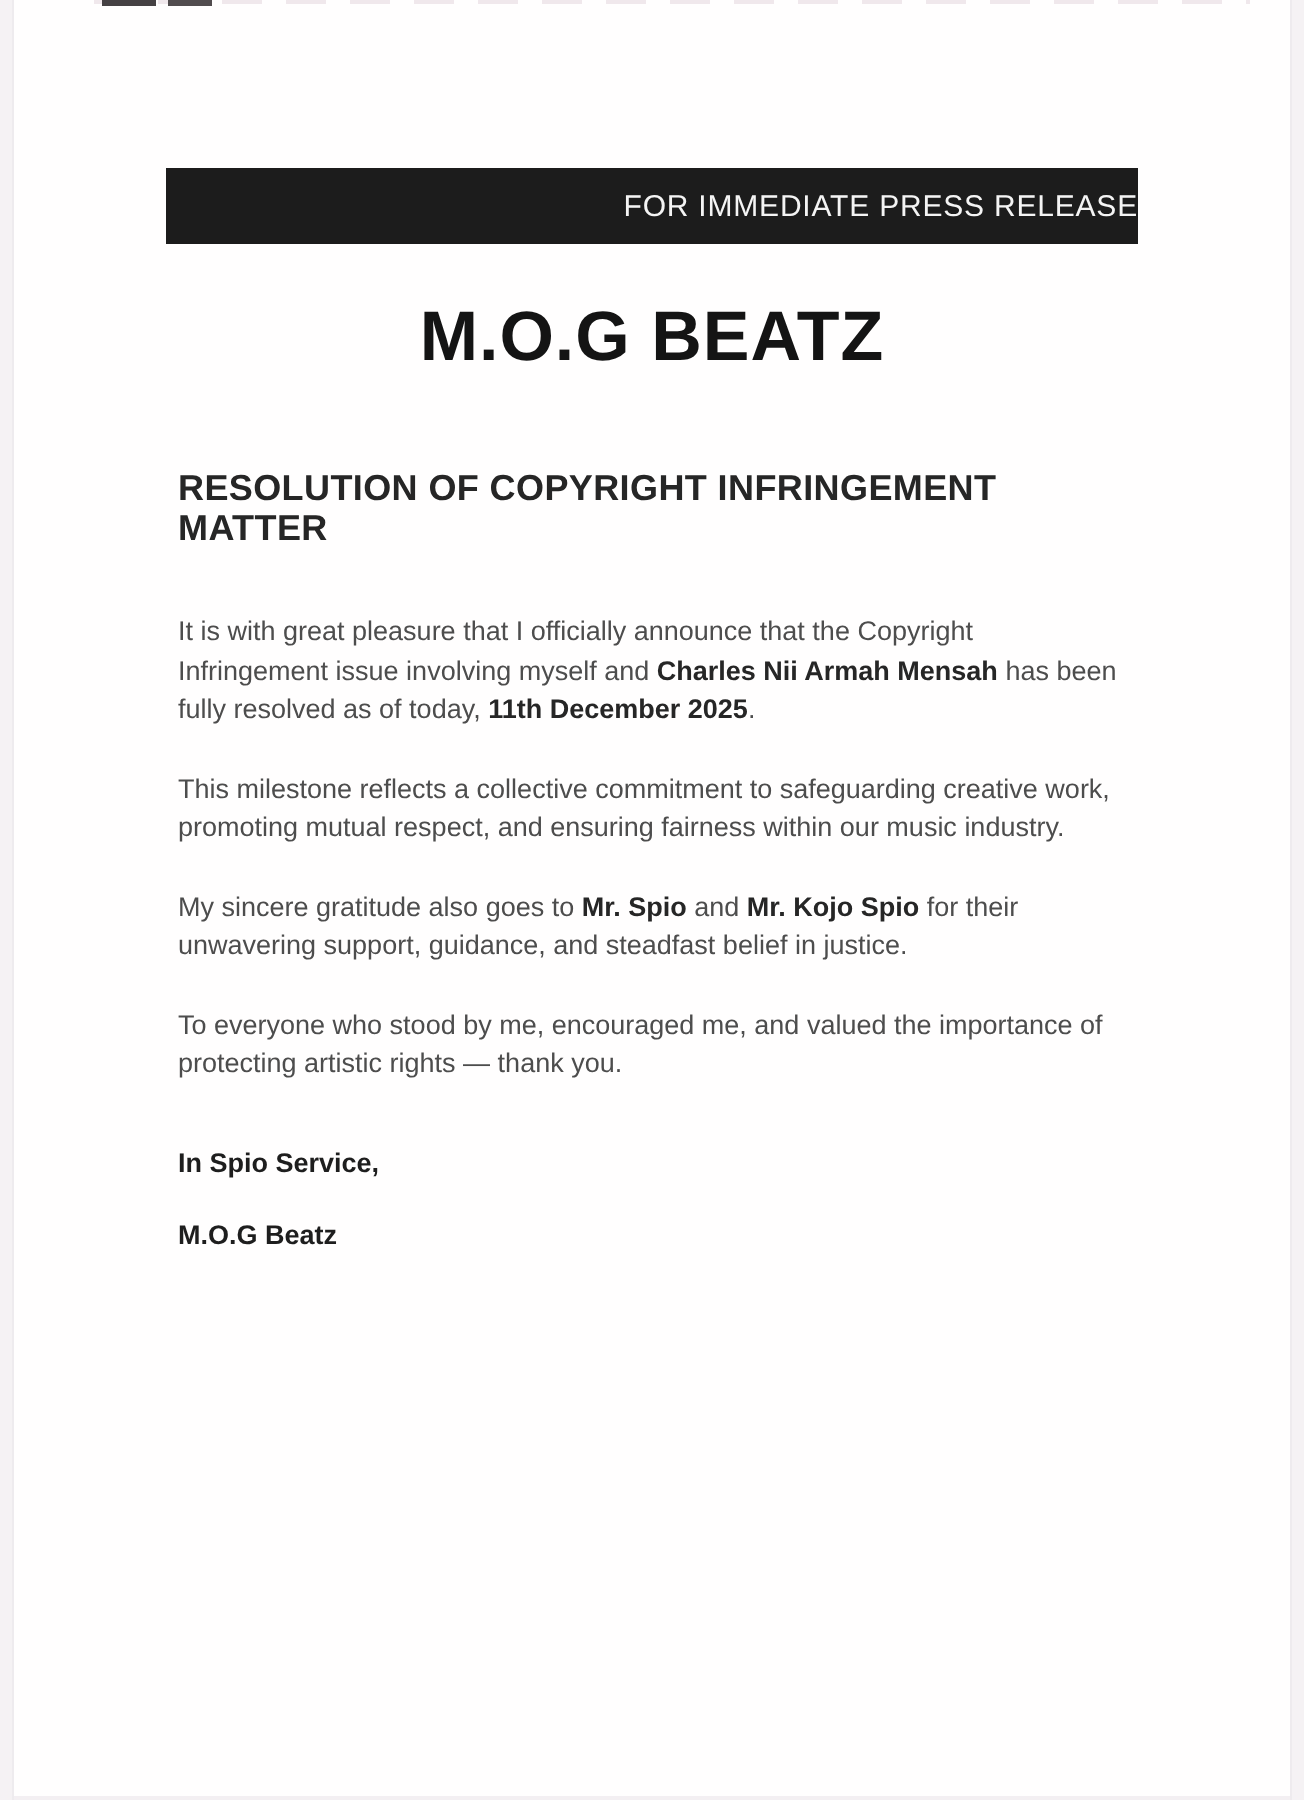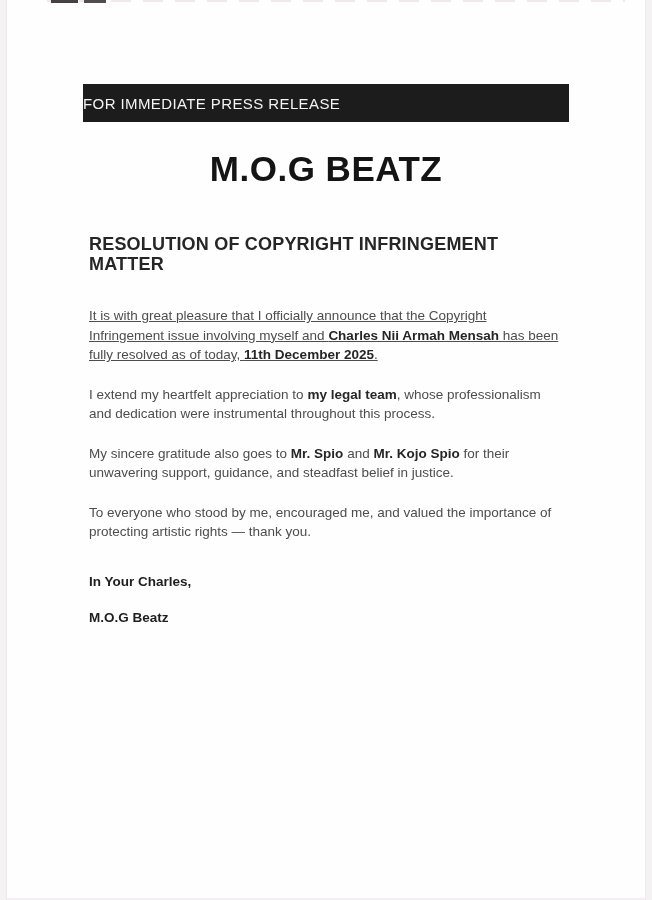--- a/index.html
+++ b/index.html
@@ -52,21 +52,21 @@
     height: 3px;
     background: #514c4e;
   }
   .banner {
     margin: 84px 0 0 76px;
     width: 486px;
     height: 38px;
     background: #1c1c1c;
     display: flex;
     align-items: center;
-    justify-content: flex-start;
+    justify-content: flex-end;
   }
   .banner span {
     color: #f4f4f4;
     font-size: 15px;
     letter-spacing: 0.4px;
   }
   .doc-title {
     margin: 28px 0 0 0;
     font-size: 35px;
     line-height: 38px;
@@ -87,21 +87,20 @@
     margin: 0 80px 0 82px;
   }
   .body-copy p {
     margin: 20px 0 0 0;
     font-size: 13.5px;
     line-height: 19.5px;
     color: #4d4d4d;
   }
   .body-copy p.first {
     margin-top: 32px;
-    text-decoration: underline;
   }
   .body-copy strong {
     color: #262626;
   }
   .sig-closing {
     margin: 30px 80px 0 82px;
     font-size: 13.5px;
     line-height: 19px;
     font-weight: bold;
     color: #1e1e1e;
@@ -135,23 +134,23 @@
     <div class="banner">
       <span>FOR IMMEDIATE PRESS RELEASE</span>
     </div>
 
     <h1 class="doc-title">M.O.G BEATZ</h1>
 
     <h2 class="doc-heading">RESOLUTION OF COPYRIGHT INFRINGEMENT MATTER</h2>
 
     <div class="body-copy">
       <p class="first">It is with great pleasure that I officially announce that the Copyright Infringement issue involving myself and <strong>Charles Nii Armah Mensah</strong> has been fully resolved as of today, <strong>11th December 2025</strong>.</p>
-      <p>I extend my heartfelt appreciation to <strong>my legal team</strong>, whose professionalism and dedication were instrumental throughout this process.</p>
+      <p>This milestone reflects a collective commitment to safeguarding creative work, promoting mutual respect, and ensuring fairness within our music industry.</p>
       <p>My sincere gratitude also goes to <strong>Mr. Spio</strong> and <strong>Mr. Kojo Spio</strong> for their unwavering support, guidance, and steadfast belief in justice.</p>
       <p>To everyone who stood by me, encouraged me, and valued the importance of protecting artistic rights — thank you.</p>
     </div>
 
-    <p class="sig-closing">In Your Charles,</p>
+    <p class="sig-closing">In Spio Service,</p>
     <p class="sig-name">M.O.G Beatz</p>
 
     <div class="page-bottom-edge"></div>
   </div>
 </div>
 
 </body></html>

